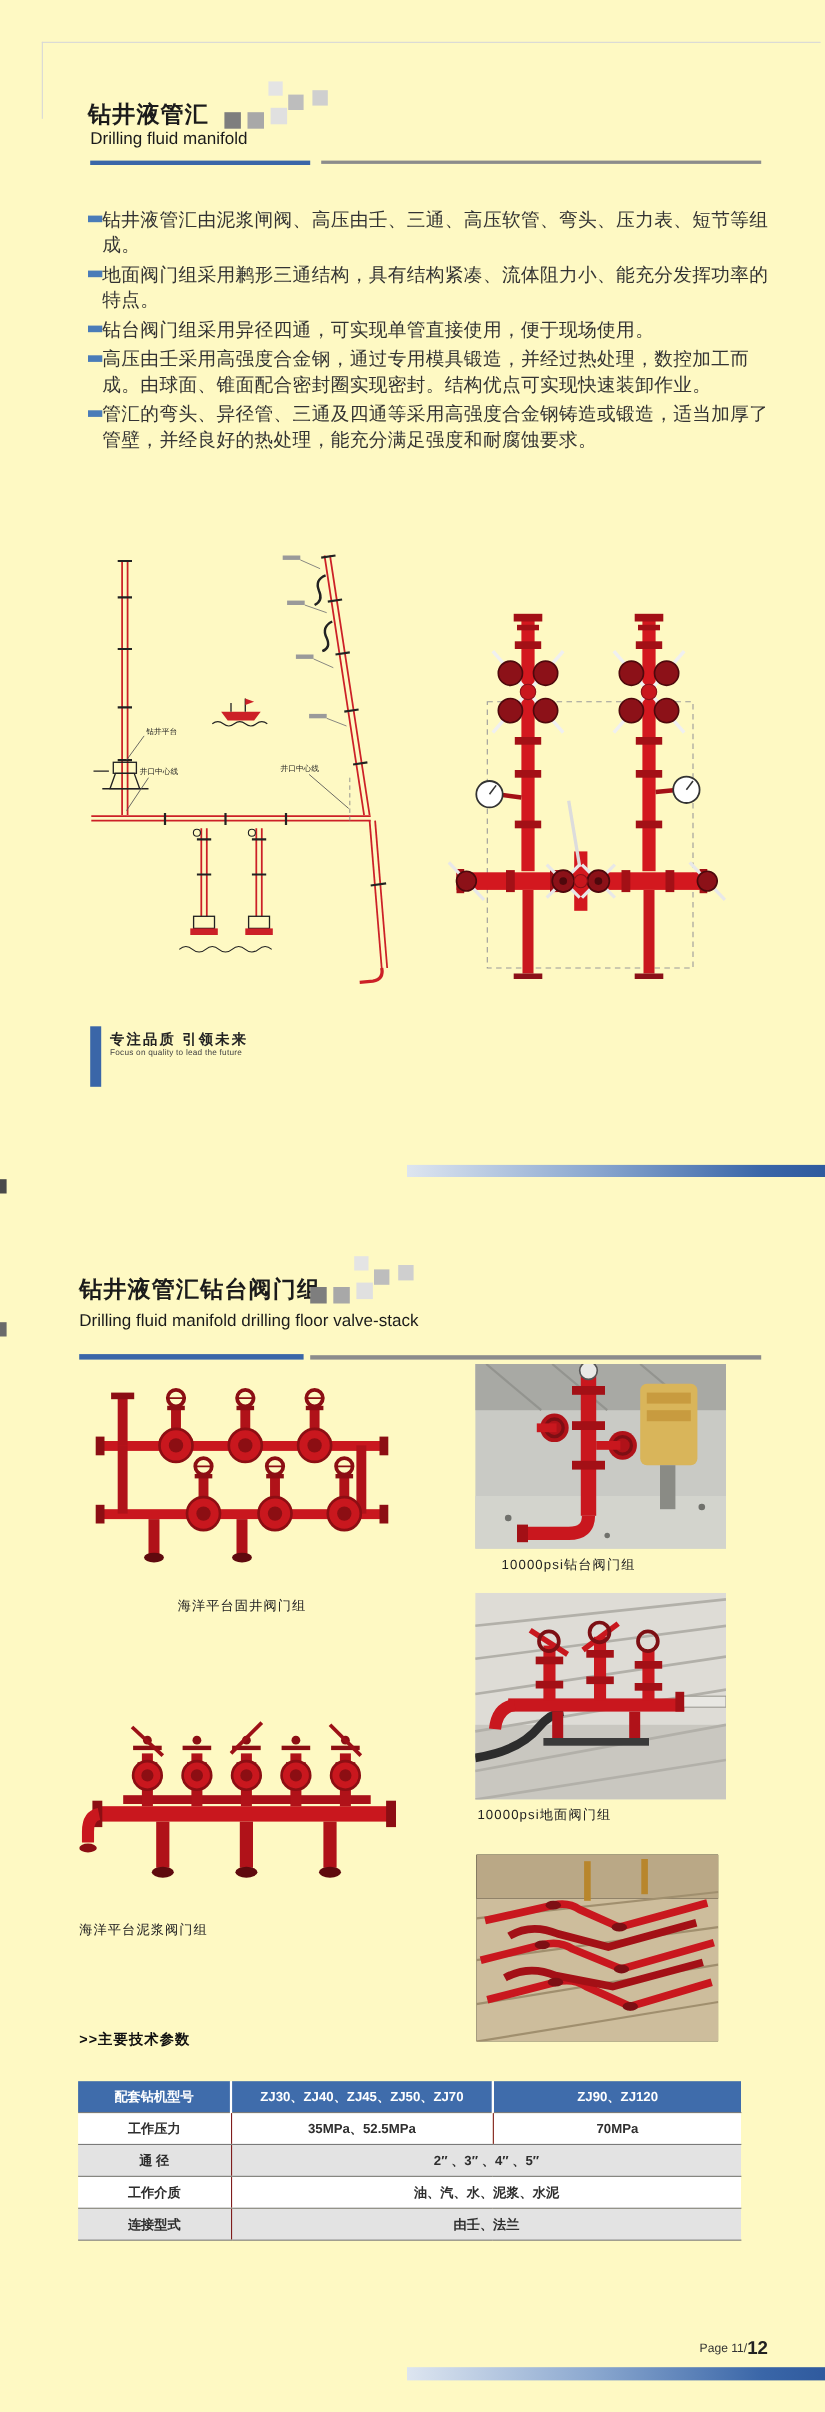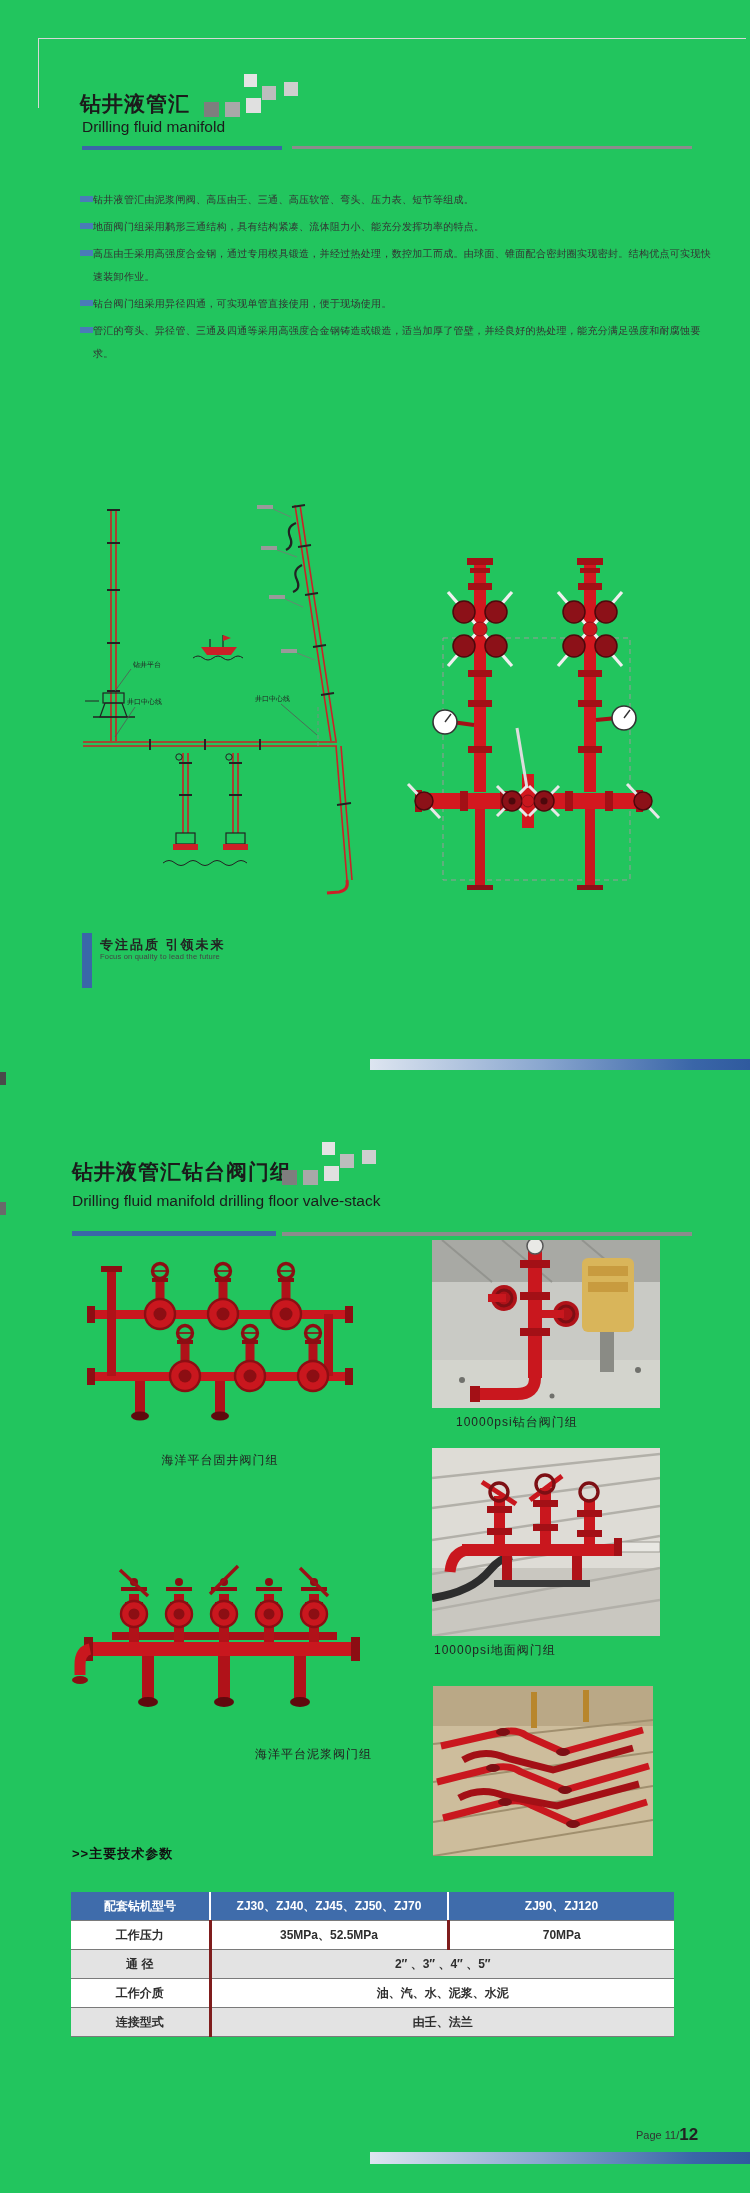--- a/index.html
+++ b/index.html
@@ -1,44 +1,44 @@
 <!DOCTYPE html>
 <html><head>
 <meta charset="utf-8">
 <style>
   html,body{margin:0;padding:0;background:#ffffff;}
   body{font-family:"Liberation Sans","DejaVu Sans",sans-serif;color:#333;}
-  #page{position:relative;width:750px;height:2193px;background:#22c55e;overflow:hidden;margin:0 auto;}
+  #page{position:relative;width:750px;height:2193px;background:#fef9c3;overflow:hidden;margin:0 auto;}
   .abs{position:absolute;}
   
   .sec-title{font-weight:bold;color:#1b1b1b;letter-spacing:1px;}
   .sec-sub{color:#1b1b1b;}
   .sq{position:absolute;display:block;}
   
   .bullets{position:absolute;left:80px;top:188px;width:632px;}
-  .bullet{display:flex;margin-bottom:4px;font-size:10px;line-height:23px;color:#333;letter-spacing:0.3px;}
+  .bullet{display:flex;margin-bottom:4px;font-size:17px;line-height:23px;color:#333;letter-spacing:0.3px;}
   .bullet .bmark{flex:0 0 13px;margin-top:8px;width:6px;height:6px;background:#4a7cb8;}
   .bullet .btxt{flex:1;}
   
   .slogan-cn{font-size:13px;font-weight:bold;color:#222;letter-spacing:2px;}
   .slogan-en{font-size:7.5px;color:#444;letter-spacing:0.2px;}
   
   .foot-bar{position:absolute;left:370px;width:380px;height:11px;
     background:linear-gradient(to right,#dde5f0 0%,#8aa7cf 45%,#3a66a8 85%,#2f5a9e 100%);}
   
   .caption{font-size:12px;color:#222;letter-spacing:1px;}
   
   .params-head{font-size:13px;font-weight:bold;color:#101010;letter-spacing:1px;}
   table.tech{border-collapse:collapse;table-layout:fixed;width:603px;font-size:12px;}
   table.tech td,table.tech th{height:28px;text-align:center;vertical-align:middle;
     border-bottom:1px solid #7a7a7a;padding:0 4px;overflow:hidden;white-space:nowrap;}
   table.tech th{background:#3f6cab;color:#fff;font-weight:bold;}
   table.tech th+th{border-left:2px solid #fff;}
   table.tech td{color:#2e2e2e;font-weight:bold;}
-  table.tech td.vsep{border-left:3px solid #7f1d1d;}
+  table.tech td.vsep{border-left:1px solid #7f1d1d;}
   tr.row-gray td{background:#e3e3e3;}
   tr.row-white td{background:#ffffff;}
   
   .pageno{display:flex;align-items:flex-end;color:#333;padding-left:24px;}
   .pageno .pfx{font-size:11px;line-height:15px;}
   .pageno .num{font-size:17px;font-weight:bold;line-height:17px;color:#222;}
   .edge-mark{position:absolute;left:0;width:6px;}
   .hairline{position:absolute;background:#d7d7d7;}
 </style>
 </head>
@@ -66,25 +66,25 @@
     <div class="bullet">
         <span class="bmark"></span>
         <span class="btxt">钻井液管汇由泥浆闸阀、高压由壬、三通、高压软管、弯头、压力表、短节等组成。</span>
       </div>
     <div class="bullet">
         <span class="bmark"></span>
         <span class="btxt">地面阀门组采用鹣形三通结构，具有结构紧凑、流体阻力小、能充分发挥功率的特点。</span>
       </div>
     <div class="bullet">
         <span class="bmark"></span>
-        <span class="btxt">高压由壬采用高强度合金钢，通过专用模具锻造，并经过热处理，数控加工而成。由球面、锥面配合密封圈实现密封。结构优点可实现快速装卸作业。</span>
+        <span class="btxt">钻台阀门组采用异径四通，可实现单管直接使用，便于现场使用。</span>
       </div>
     <div class="bullet">
         <span class="bmark"></span>
-        <span class="btxt">钻台阀门组采用异径四通，可实现单管直接使用，便于现场使用。</span>
+        <span class="btxt">高压由壬采用高强度合金钢，通过专用模具锻造，并经过热处理，数控加工而成。由球面、锥面配合密封圈实现密封。结构优点可实现快速装卸作业。</span>
       </div>
     <div class="bullet">
         <span class="bmark"></span>
         <span class="btxt">管汇的弯头、异径管、三通及四通等采用高强度合金钢铸造或锻造，适当加厚了管壁，并经良好的热处理，能充分满足强度和耐腐蚀要求。</span>
       </div>
   </div>
 
   <svg class="abs" style="left:55px;top:495px;" width="340" height="415" viewBox="0 0 340 415">
 
     <line x1="56" y1="15" x2="56" y2="246" stroke="#cc2027" stroke-width="1.6"></line>
@@ -431,21 +431,21 @@
       <ellipse cx="76" cy="150" rx="10" ry="5" fill="#5f0a0e"></ellipse>
       <rect x="146" y="104" width="12" height="42" fill="#b01219"></rect>
       <ellipse cx="152" cy="150" rx="10" ry="5" fill="#5f0a0e"></ellipse>
       <rect x="222" y="104" width="12" height="42" fill="#b01219"></rect>
       <ellipse cx="228" cy="150" rx="10" ry="5" fill="#5f0a0e"></ellipse>
     </g>
 
     <path d="M18 97 q-10 2 -10 16 l0 10" fill="none" stroke="#c9171e" stroke-width="11"></path>
     <ellipse cx="8" cy="128" rx="8" ry="4" fill="#8c0e13"></ellipse>
   </svg>
-  <div class="abs caption" style="left:72px;top:1746px;width:300px;text-align:right;">海洋平台泥浆阀门组</div>
+  <div class="abs caption" style="left:72px;top:1746px;width:300px;text-align:left;">海洋平台泥浆阀门组</div>
 
   <svg class="abs" style="left:433px;top:1686px;" width="220" height="170" viewBox="0 0 220 170">
     <rect width="220" height="170" fill="#c9b folha"></rect>
     <rect width="220" height="170" fill="#cdbd9c"></rect>
     <rect y="0" width="220" height="40" fill="#b8a océ"></rect>
     <rect y="0" width="220" height="40" fill="#baa886"></rect>
     <g stroke="#a08f6e" stroke-width="2">
       <line x1="0" y1="58" x2="220" y2="34"></line>
         <line x1="0" y1="96" x2="220" y2="66"></line>
       <line x1="0" y1="136" x2="220" y2="100"></line>

